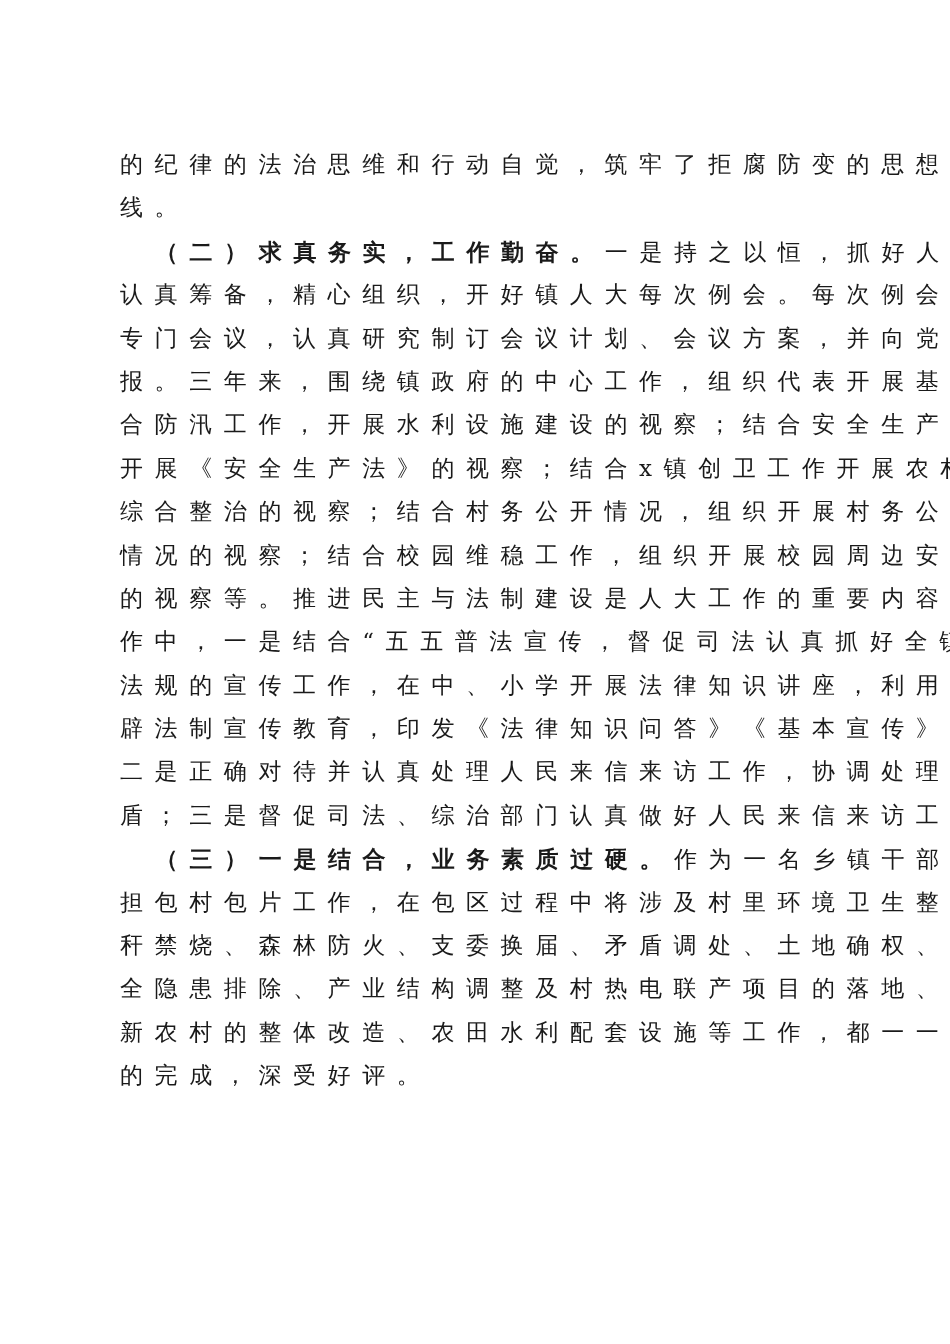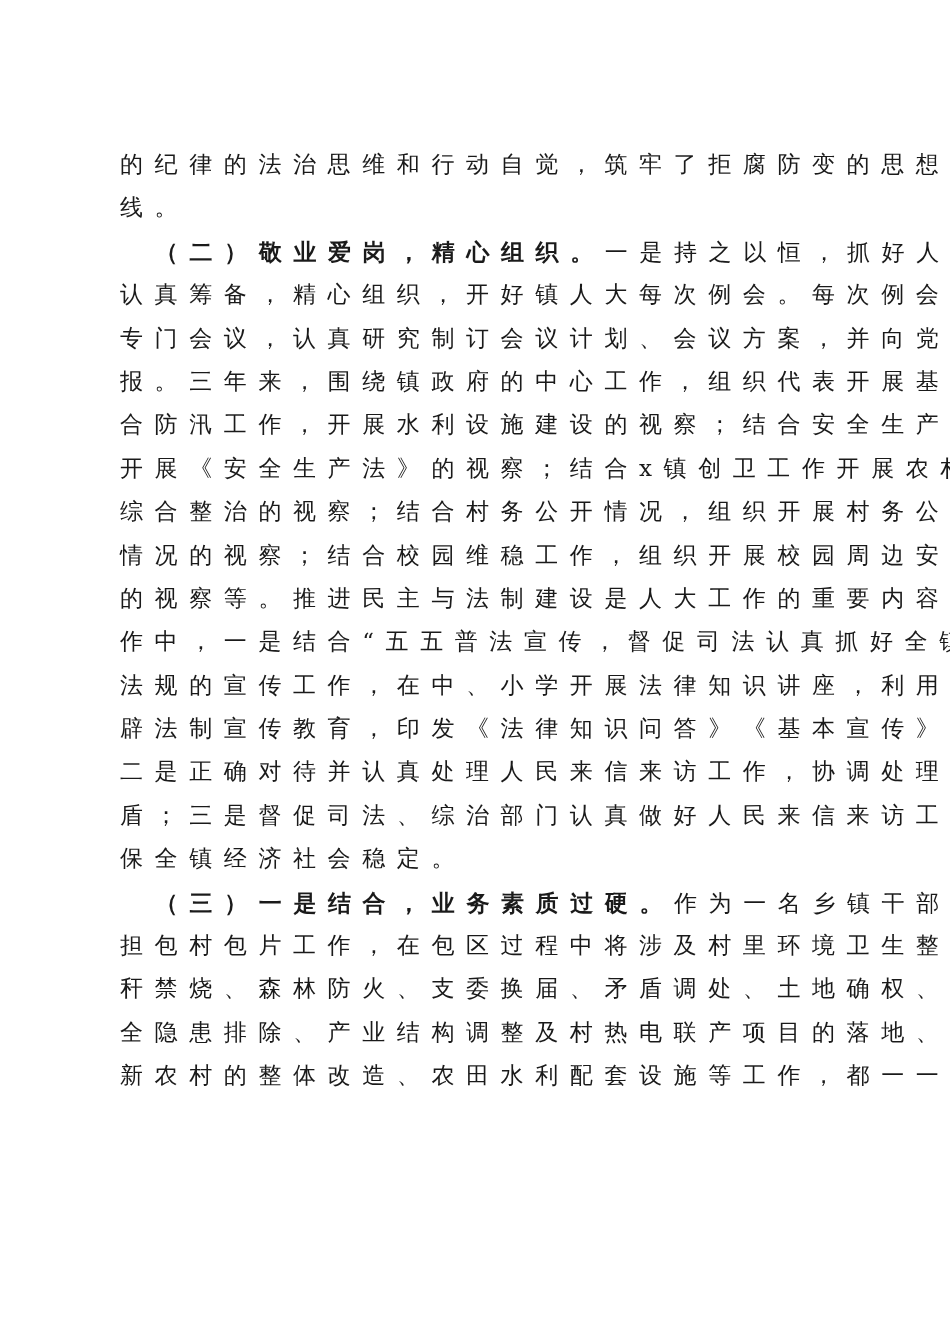--- a/index.html
+++ b/index.html
@@ -39,38 +39,38 @@
 <body>
 
 <div class="page">
 
   <div class="paragraph">
     <div class="line">的纪律的法治思维和行动自觉，筑牢了拒腐防变的思想道德防</div>
     <div class="line">线。</div>
   </div>
 
   <div class="paragraph">
-    <div class="line indent"><span class="heading">（二）敬业爱岗，精心组织。</span><span>一是持之以恒，抓好人大工作。</span></div>
+    <div class="line indent"><span class="heading">（二）求真务实，工作勤奋。</span><span>一是持之以恒，抓好人大工作。</span></div>
     <div class="line">认真筹备，精心组织，开好镇人大每次例会。每次例会要召开</div>
     <div class="line">专门会议，认真研究制订会议计划、会议方案，并向党委作汇</div>
     <div class="line">报。三年来，围绕镇政府的中心工作，组织代表开展基层，结</div>
     <div class="line">合防汛工作，开展水利设施建设的视察；结合安全生产月活动，</div>
     <div class="line">开展《安全生产法》的视察；结合x镇创卫工作开展农村环境</div>
     <div class="line">综合整治的视察；结合村务公开情况，组织开展村务公开落实</div>
     <div class="line">情况的视察；结合校园维稳工作，组织开展校园周边安全情况</div>
     <div class="line">的视察等。推进民主与法制建设是人大工作的重要内容，在工</div>
     <div class="line">作中，一是结合“五五普法宣传，督促司法认真抓好全镇法律</div>
     <div class="line">法规的宣传工作，在中、小学开展法律知识讲座，利用橱窗开</div>
     <div class="line">辟法制宣传教育，印发《法律知识问答》《基本宣传》等资料；</div>
     <div class="line">二是正确对待并认真处理人民来信来访工作，协调处理各类矛</div>
     <div class="line">盾；三是督促司法、综治部门认真做好人民来信来访工作，确</div>
-    <div class="line">保全镇经济社会稳定。</div>
   </div>
 
   <div class="paragraph">
     <div class="line indent"><span class="heading">（三）一是结合，业务素质过硬。</span><span>作为一名乡镇干部，还承</span></div>
     <div class="line">担包村包片工作，在包区过程中将涉及村里环境卫生整治、秸</div>
     <div class="line">秆禁烧、森林防火、支委换届、矛盾调处、土地确权、农村安</div>
     <div class="line">全隐患排除、产业结构调整及村热电联产项目的落地、xx村的</div>
     <div class="line">新农村的整体改造、农田水利配套设施等工作，都一一高质量</div>
+    <div class="line">的完成，深受好评。</div>
   </div>
 
 </div>
 
 </body></html>

